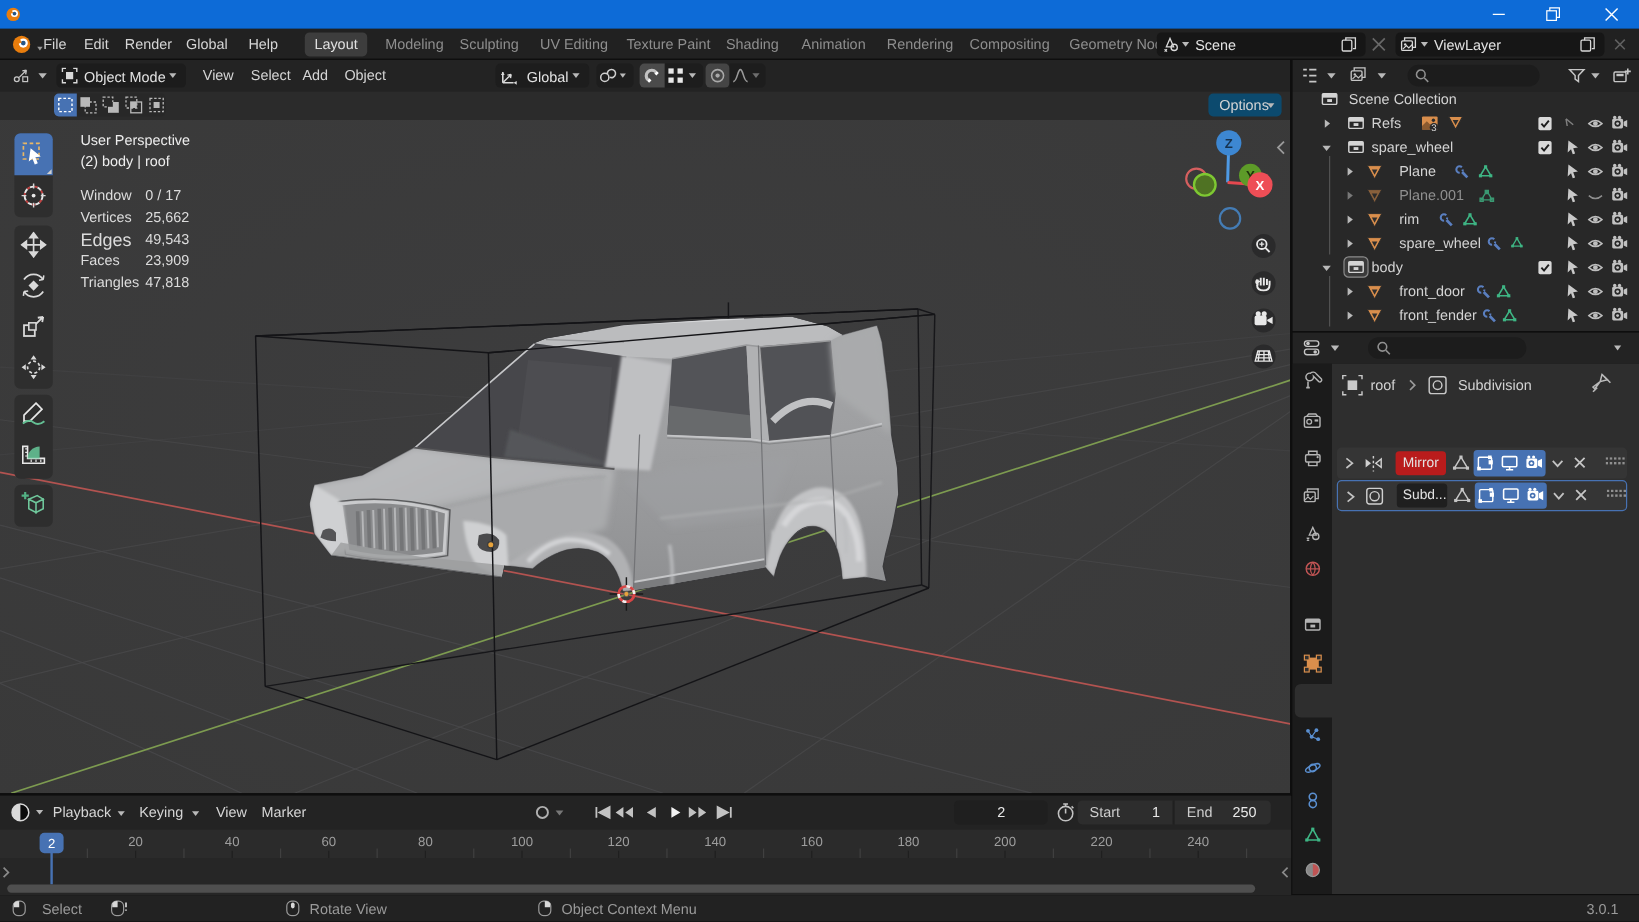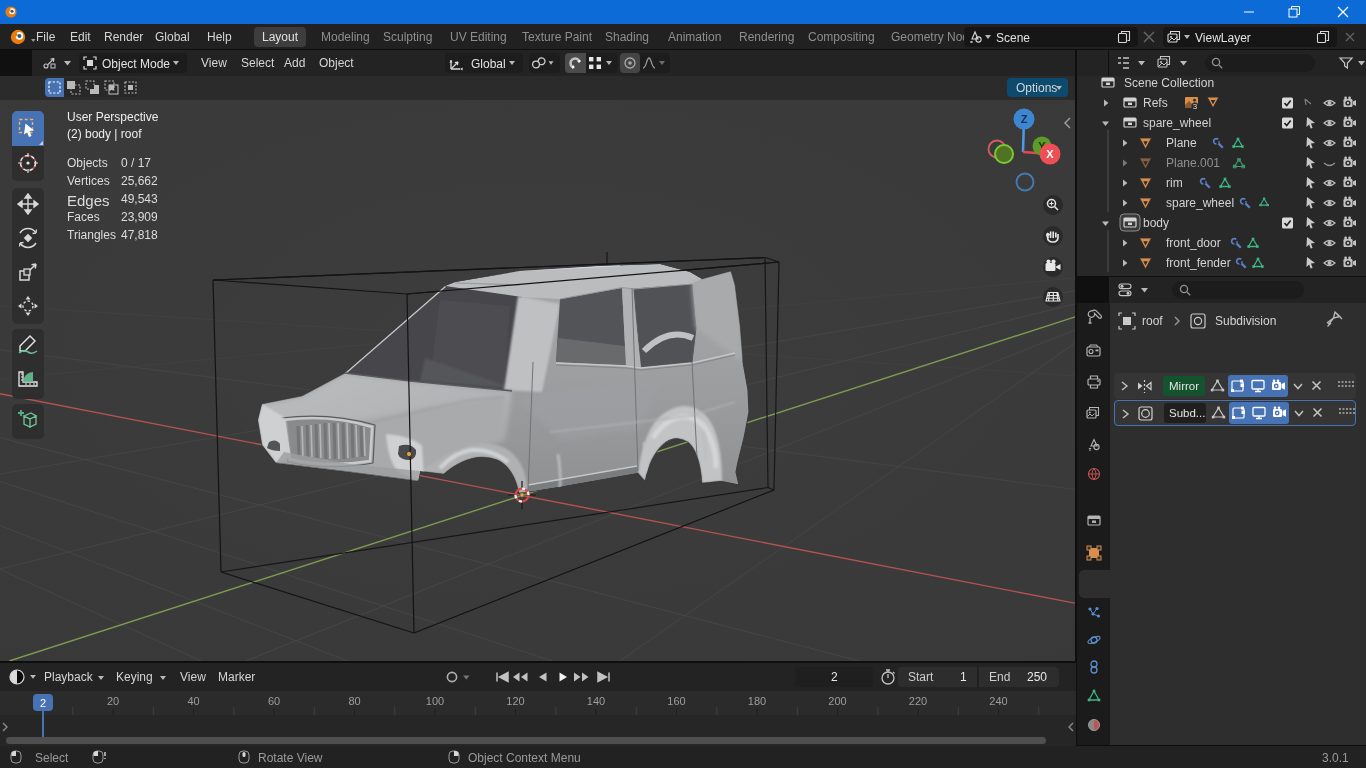--- a/index.html
+++ b/index.html
@@ -9,21 +9,21 @@
 .abs { position:absolute; }
 
 #titlebar { left:0; top:0; width:1366px; height:24px; background:#0d6bd7; color:#fff; }
 #titlebar .ttext { position:absolute; left:24px; top:5px; font-size:12px; white-space:nowrap; }
 
 #topbar { left:0; top:24px; width:1366px; height:26px; background:#212121; border-bottom:1px solid #0e0e0e; }
 .menu { position:absolute; top:6px; font-size:12px; color:#d5d5d5; }
 .wstab { position:absolute; top:3px; height:20px; line-height:20px; padding:0 8px; font-size:12px; color:#8e8e8e; border-radius:4px; }
 .wstab.active { background:#3d3d3d; color:#e0e0e0; }
 
-.hdr { background:#232323;margin-left:32px; }
+.hdr { background:#232323; }
 .field { background:#222; border:1px solid #3a3a3a; border-radius:4px; }
 .caret { display:inline-block; width:0; height:0; border-left:3.5px solid transparent; border-right:3.5px solid transparent; border-top:4px solid #b9b9b9; vertical-align:middle; }
 
 #vphdr { left:0; top:50px; width:1076px; height:26px; background:#232323; }
 #toolsettings { left:0; top:76px; width:1076px; height:24px; background:#2b2b2b; }
 
 #viewport { left:0; top:100px; width:1076px; height:561px; background:#3b3b3c; overflow:hidden; }
 
 #outlhdr { left:1077px; top:50px; width:289px; height:26px; background:#232323; }
 #outliner { left:1077px; top:76px; width:289px; height:200px; background:#282828; overflow:hidden; }
@@ -489,21 +489,21 @@
       <path d="M4 7 h2 M4 10 h2 M4 13 h2 M9 16 v2 M13 16 v2 M17 16 v2" stroke="#e8e8e8" stroke-width="1"></path>
     </svg>
     <div class="abs" style="left:12px;top:304px;width:32px;height:35px;background:#2e2e2e;border-radius:5px"></div>
     <svg class="abs" style="left:17px;top:308px" width="22" height="22" viewBox="0 0 22 22">
       <path d="M7 8 L14 5 L19 8 L13 11 Z M7 8 L13 11 L13 19 L7 16 Z M13 11 L19 8 L19 16 L13 19 Z" fill="none" stroke="#6fc79b" stroke-width="1.3"></path>
       <path d="M4 2 v6 M1 5 h6" stroke="#52b184" stroke-width="1.8"></path>
     </svg>
     
     <div class="txt" style="left:67px;top:10px;color:#ededed;font-size:12px">User Perspective</div>
     <div class="txt" style="left:67px;top:27px;color:#ededed;font-size:12px">(2) body | roof</div>
-    <div class="txt" style="left:67px;top:56px;color:#dcdcdc;font-size:12px">Objects</div><div class="txt" style="left:121px;top:56px;color:#dcdcdc;font-size:12px">0 / 17</div>
+    <div class="txt" style="left:67px;top:56px;color:#dcdcdc;font-size:12px">Window</div><div class="txt" style="left:121px;top:56px;color:#dcdcdc;font-size:12px">0 / 17</div>
     <div class="txt" style="left:67px;top:74px;color:#dcdcdc;font-size:12px">Vertices</div><div class="txt" style="left:121px;top:74px;color:#dcdcdc;font-size:12px">25,662</div>
     <div class="txt" style="left:67px;top:92px;color:#dcdcdc;font-size:15px">Edges</div><div class="txt" style="left:121px;top:92px;color:#dcdcdc;font-size:12px">49,543</div>
     <div class="txt" style="left:67px;top:110px;color:#dcdcdc;font-size:12px">Faces</div><div class="txt" style="left:121px;top:110px;color:#dcdcdc;font-size:12px">23,909</div>
     <div class="txt" style="left:67px;top:128px;color:#dcdcdc;font-size:12px">Triangles</div><div class="txt" style="left:121px;top:128px;color:#dcdcdc;font-size:12px">47,818</div>
   </div>
 
   <div id="outlhdr" class="abs hdr">
     <svg class="abs" style="left:7px;top:5px" width="32" height="16" viewBox="0 0 32 16">
       <path d="M2 3 h3 M2 8 h3 M7 3 h6 M7 8 h6 M7 13 h6" stroke="#c6c6c6" stroke-width="1.6"></path>
       <path d="M22 6 l7 0 l-3.5 4.4 Z" fill="#b9b9b9"></path>
@@ -722,21 +722,21 @@
 
     <div class="abs" style="left:37px;top:70px;width:242px;height:26px;background:#353535;border-radius:4px">
       <svg class="abs" style="left:6px;top:7px" width="10" height="12" viewBox="0 0 10 12">
           <path d="M2 2 l5 4 l-5 4" fill="none" stroke="#c2c2c2" stroke-width="1.4"></path>
         </svg>
       <svg class="abs" style="left:22px;top:5px" width="17" height="16" viewBox="0 0 17 16">
         <path d="M6.5 8 L2 4.5 L2 11.5 Z" fill="#d0d0d0"></path>
         <path d="M10.5 8 L15 4.5 L15 11.5 Z" fill="none" stroke="#d0d0d0" stroke-width="1.2"></path>
         <path d="M8.5 2 v2 m0 2 v2 m0 2 v2 m0 2 v1" stroke="#d0d0d0" stroke-width="1.2"></path>
       </svg>
-      <div class="abs" style="left:49px;top:3px;width:42px;height:20px;background:#14532d;border-radius:3px">
+      <div class="abs" style="left:49px;top:3px;width:42px;height:20px;background:#b91c1c;border-radius:3px">
         <div class="txt" style="left:6px;top:3.5px;color:#e3e3e3;font-size:11.5px">Mirror</div>
       </div>
       <svg class="abs" style="left:95px;top:5px" width="17" height="16" viewBox="0 0 17 16">
         <path d="M8.5 3 L14 12 L3 12 Z" fill="none" stroke="#c6c6c6" stroke-width="1.2"></path>
         <rect x="7.2" y="1.6" width="2.6" height="2.6" fill="#c6c6c6"></rect>
         <rect x="1.8" y="10.8" width="2.6" height="2.6" fill="#c6c6c6"></rect>
         <rect x="12.6" y="10.8" width="2.6" height="2.6" fill="#c6c6c6"></rect>
       </svg>
       <div class="abs" style="left:114px;top:2px;width:60px;height:22px;background:#4772b3;border-radius:3px"></div>
       <svg class="abs" style="left:116px;top:5px" width="17" height="16" viewBox="0 0 17 16">

